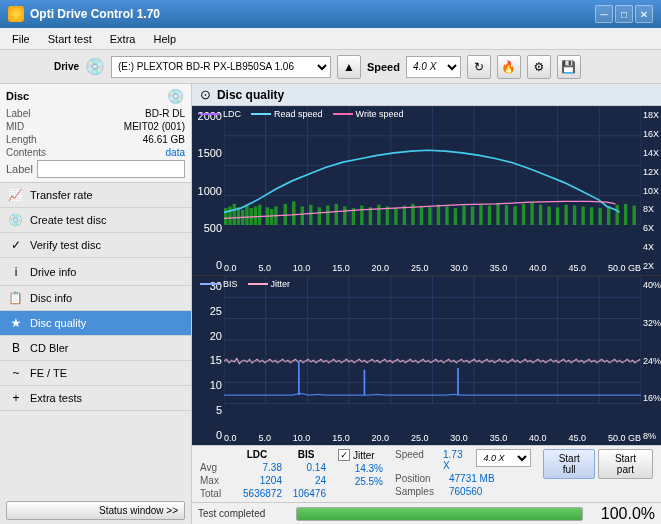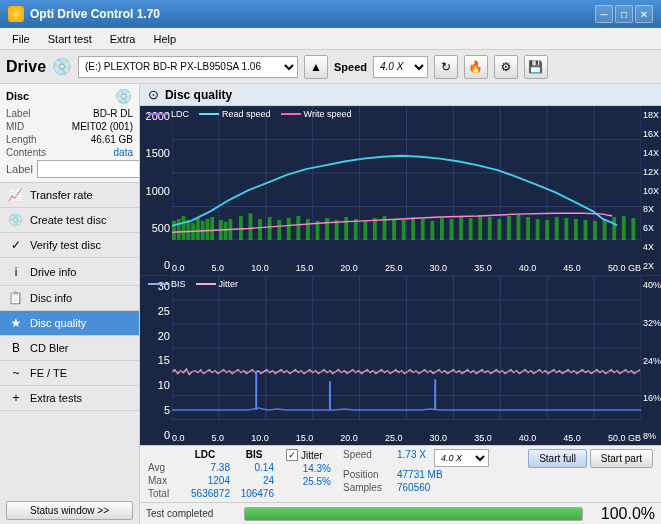--- a/index.html
+++ b/index.html
@@ -75,21 +75,22 @@
       background: #e8e8e8;
       border-bottom: 1px solid #ccc;
       display: flex;
       align-items: center;
       padding: 3px 6px;
       height: 34px;
       gap: 6px;
     }
     .drive-label {
       font-weight: bold;
-      font-size: 16px;
+      font-size: 10px;
+      margin-left: 48px;
     }
     .drive-select {
       flex: 1;
       max-width: 220px;
       height: 22px;
       font-size: 10px;
       border: 1px solid #aaa;
       background: white;
       padding: 0 2px;
     }
@@ -114,21 +115,21 @@
     }
 
     
     .main-layout {
       display: flex;
       height: calc(524px - 28px - 22px - 34px);
     }
 
     
     .sidebar {
-      width: 140px;
+      width: 192px;
       background: #e8e8e8;
       border-right: 1px solid #ccc;
       display: flex;
       flex-direction: column;
       overflow: hidden;
     }
 
     
     .disc-panel {
       padding: 4px 6px;
@@ -197,21 +198,21 @@
 
     
     .status-btn {
       margin: 4px 6px;
       padding: 3px 6px;
       border: 1px solid #aaa;
       background: linear-gradient(to bottom, #fff, #ddd);
       cursor: pointer;
       font-size: 10px;
       border-radius: 2px;
-      text-align: center;
+      text-align: right;
     }
 
     
     .content-area {
       flex: 1;
       display: flex;
       flex-direction: column;
       background: #fff;
     }
 

